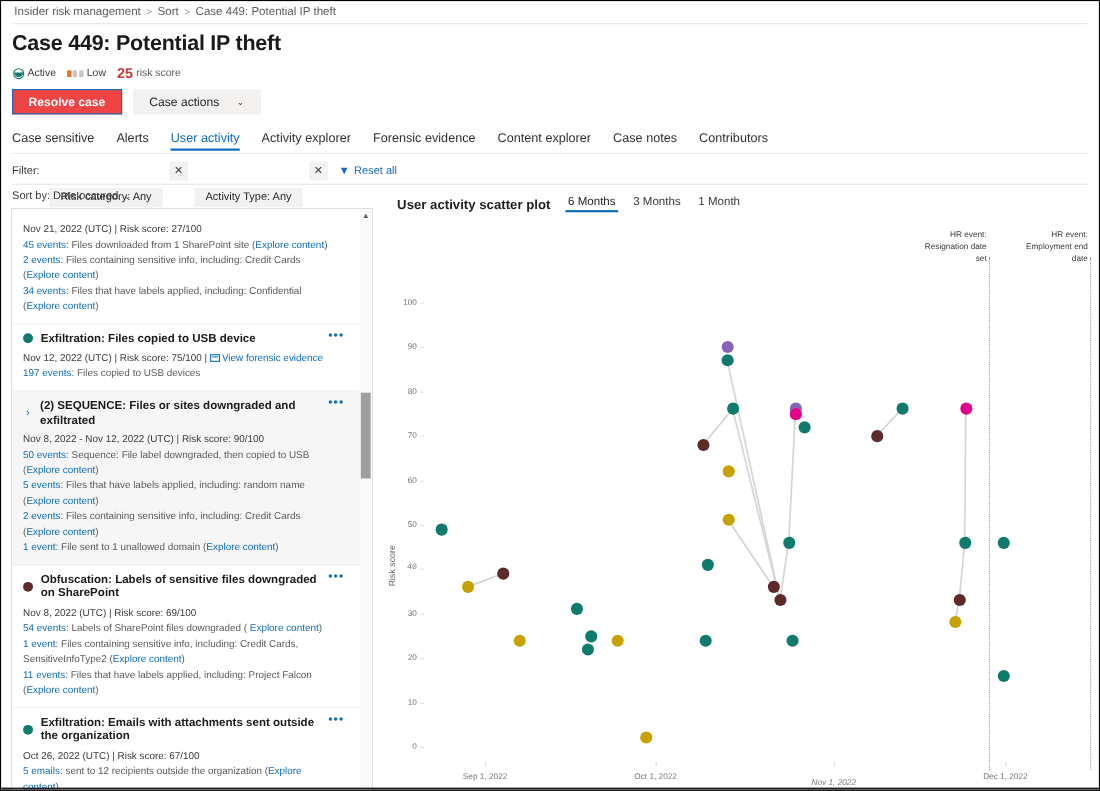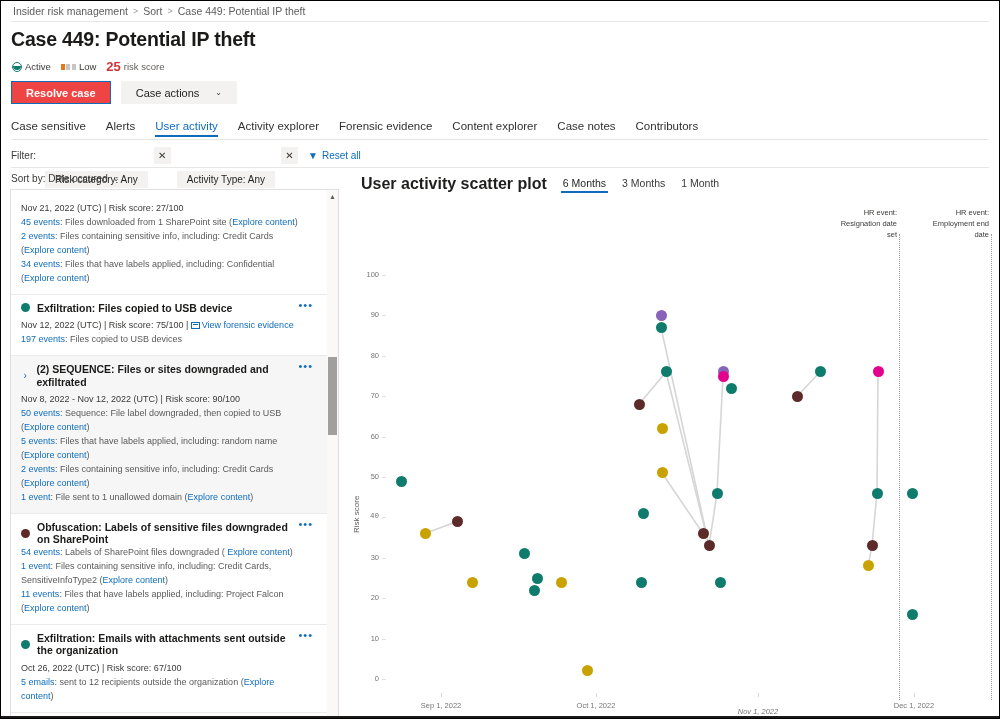--- a/index.html
+++ b/index.html
@@ -182,21 +182,21 @@
   }
 
   
   .chart-panel {
     position: absolute; left: 348px; top: 172px; width: 644px; height: 546px;
   }
   .chart-head {
     display: flex; align-items: flex-end; gap: 16px;
     font-size: 10.5px; color: #3b3a39; height: 20px;
   }
-  .chart-title { font-weight: bold; color: #201f1e; font-size: 16px; padding-left: 12px; }
+  .chart-title { font-weight: bold; color: #201f1e; font-size: 12px; padding-left: 12px; }
   .rng { position: relative; padding-bottom: 4px; cursor: pointer; color: #3b3a39; }
   .rng.active { color: #201f1e; }
   .rng.active::after {
     content: ""; position: absolute; left: -2px; right: -2px; bottom: 0;
     height: 2px; background: #0f6cbd;
   }
   .plot {
     position: absolute; left: 0; top: 22px; width: 644px; height: 524px;
   }
   .axis-title {
@@ -337,20 +337,21 @@
           <div class="act-line"><span class="cnt">5 events</span><span>: Files that have labels applied, including: random name (</span><span class="lnk">Explore content</span><span>)</span></div>
           <div class="act-line"><span class="cnt">2 events</span><span>: Files containing sensitive info, including: Credit Cards (</span><span class="lnk">Explore content</span><span>)</span></div>
           <div class="act-line"><span class="cnt">1 event</span><span>: File sent to 1 unallowed domain (</span><span class="lnk">Explore content</span><span>)</span></div>
         </div>
         <div class="act">
           <div class="act-head">
             <span class="dot" style="background: rgb(92, 43, 41);"></span>
             <span class="act-title">Obfuscation: Labels of sensitive files downgraded on SharePoint</span>
           </div>
           <span class="ellip">•••</span>
+          <div class="act-meta"><span>Nov 8, 2022 (UTC) | Risk score: 69/100</span></div>
           <div class="act-line"><span class="cnt">54 events</span><span>: Labels of SharePoint files downgraded ( </span><span class="lnk">Explore content</span><span>)</span></div>
           <div class="act-line"><span class="cnt">1 event</span><span>: Files containing sensitive info, including: Credit Cards, SensitiveInfoType2 (</span><span class="lnk">Explore content</span><span>)</span></div>
           <div class="act-line"><span class="cnt">11 events</span><span>: Files that have labels applied, including: Project Falcon (</span><span class="lnk">Explore content</span><span>)</span></div>
         </div>
         <div class="act">
           <div class="act-head">
             <span class="dot" style="background: rgb(15, 123, 108);"></span>
             <span class="act-title">Exfiltration: Emails with attachments sent outside the organization</span>
           </div>
           <span class="ellip">•••</span>

